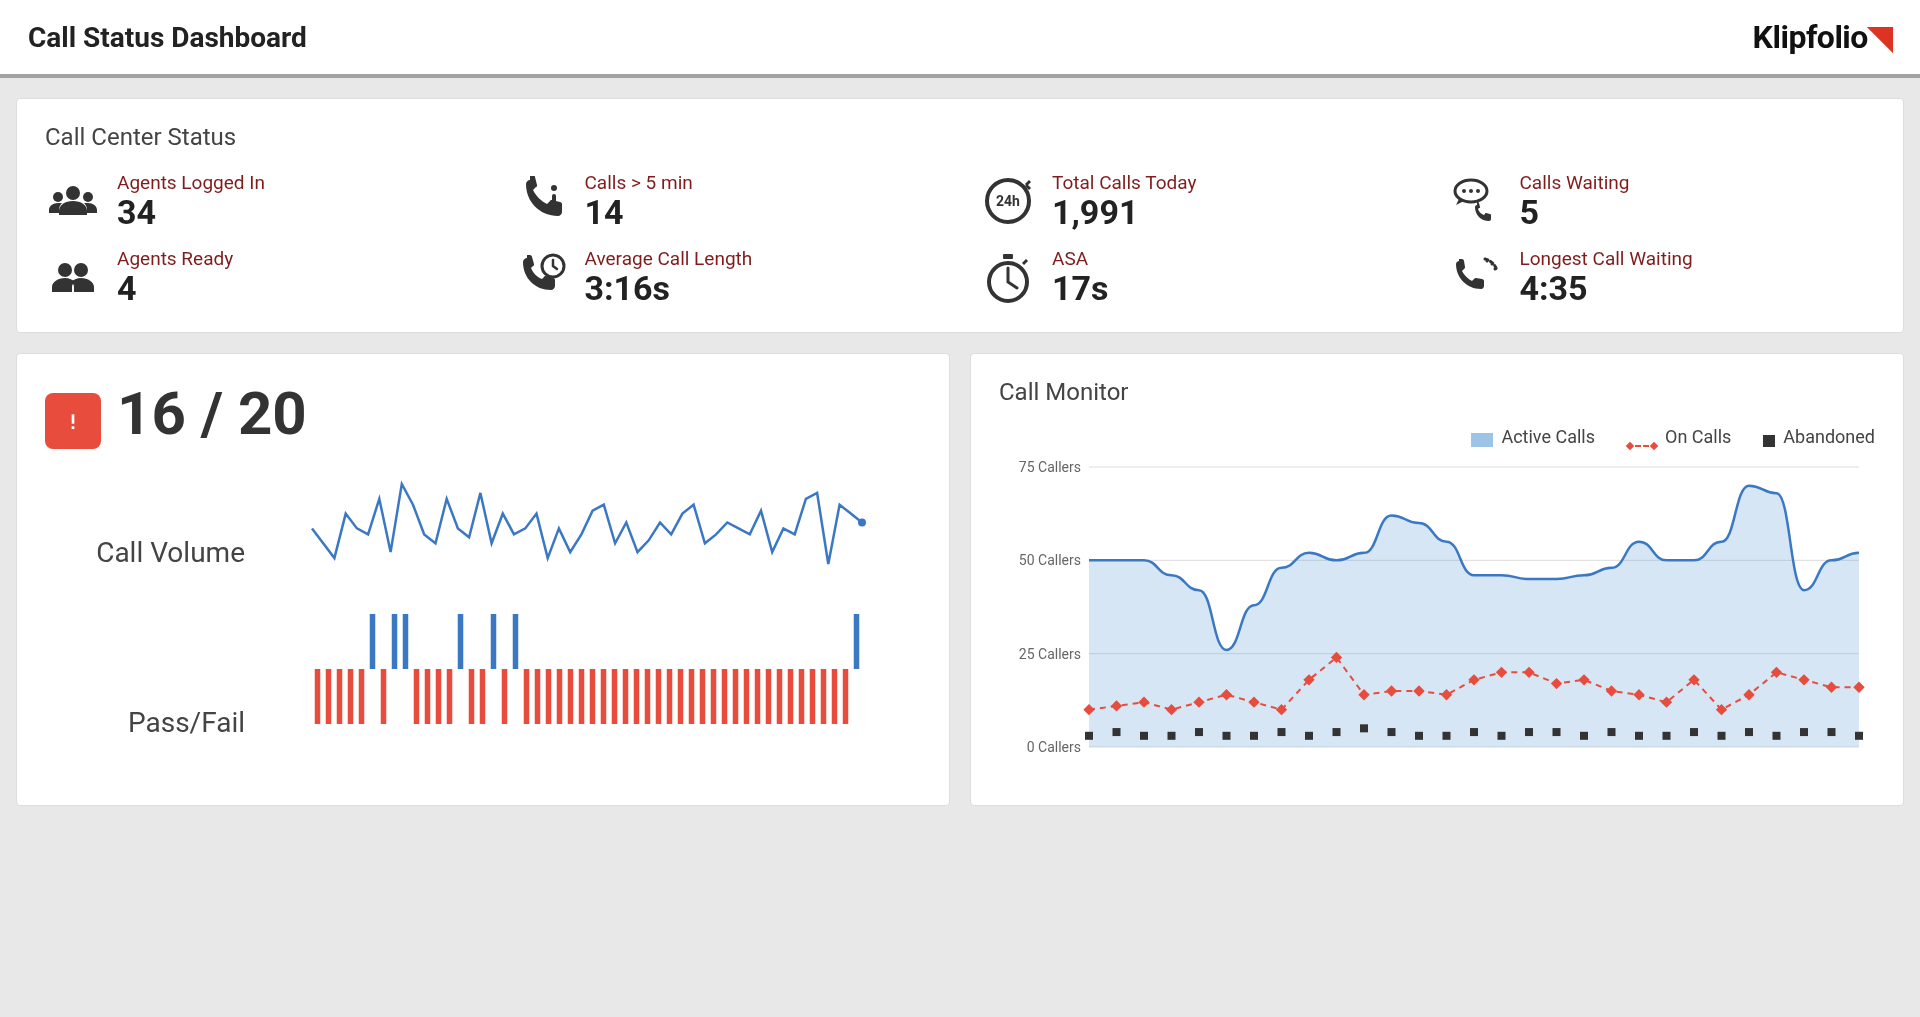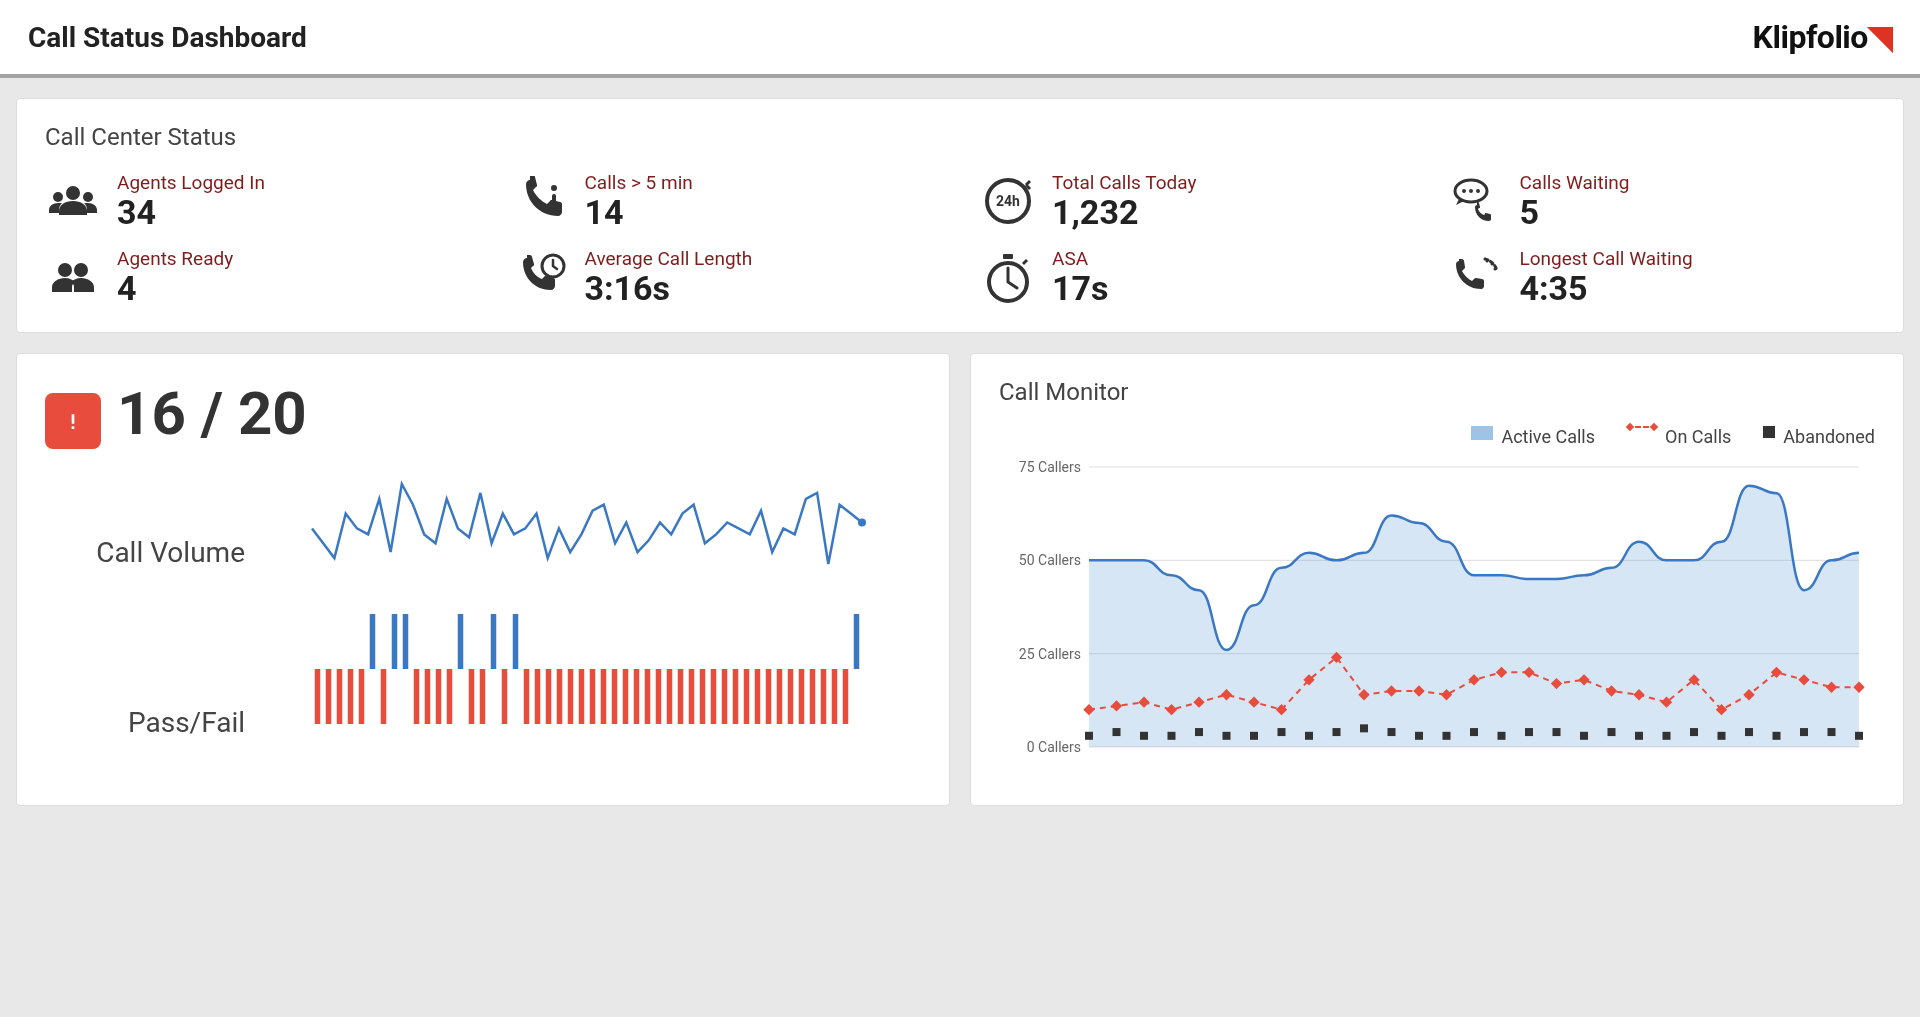--- a/index.html
+++ b/index.html
@@ -119,21 +119,21 @@
 .legend {
   display: flex;
   justify-content: flex-end;
   gap: 32px;
   margin-bottom: 10px;
   font-size: 18px;
   color: #444;
 }
 .legend-item {
   display: flex;
-  align-items: flex-start;
+  align-items: flex-end;
   gap: 8px;
 }
 .legend-swatch {
   width: 22px;
   height: 14px;
 }
 .legend-swatch.area { background: #5b9bd5; opacity: 0.6; }
 .legend-line {
   width: 30px;
   height: 2px;
@@ -202,21 +202,21 @@
         <div class="stat">
           <div class="stat-icon">
             <svg width="52" height="52" viewBox="0 0 52 52">
               <circle cx="26" cy="26" r="21" fill="none" stroke="#333" stroke-width="4"></circle>
               <path d="M44 10l4-4M44 10l4 4" stroke="#333" stroke-width="3" fill="none"></path>
               <text x="26" y="31" text-anchor="middle" font-size="14" font-weight="700" fill="#333">24h</text>
             </svg>
           </div>
           <div class="stat-text">
             <div class="label">Total Calls Today</div>
-            <div class="value">1,232</div>
+            <div class="value">1,991</div>
           </div>
         </div>
         <div class="stat">
           <div class="stat-icon">
             <svg width="54" height="48" viewBox="0 0 54 48">
               <ellipse cx="22" cy="14" rx="16" ry="11" fill="none" stroke="#333" stroke-width="3"></ellipse>
               <circle cx="15" cy="14" r="2"></circle>
               <circle cx="22" cy="14" r="2"></circle>
               <circle cx="29" cy="14" r="2"></circle>
               <path d="M10 22l-3 6 8-4" fill="#333"></path>

